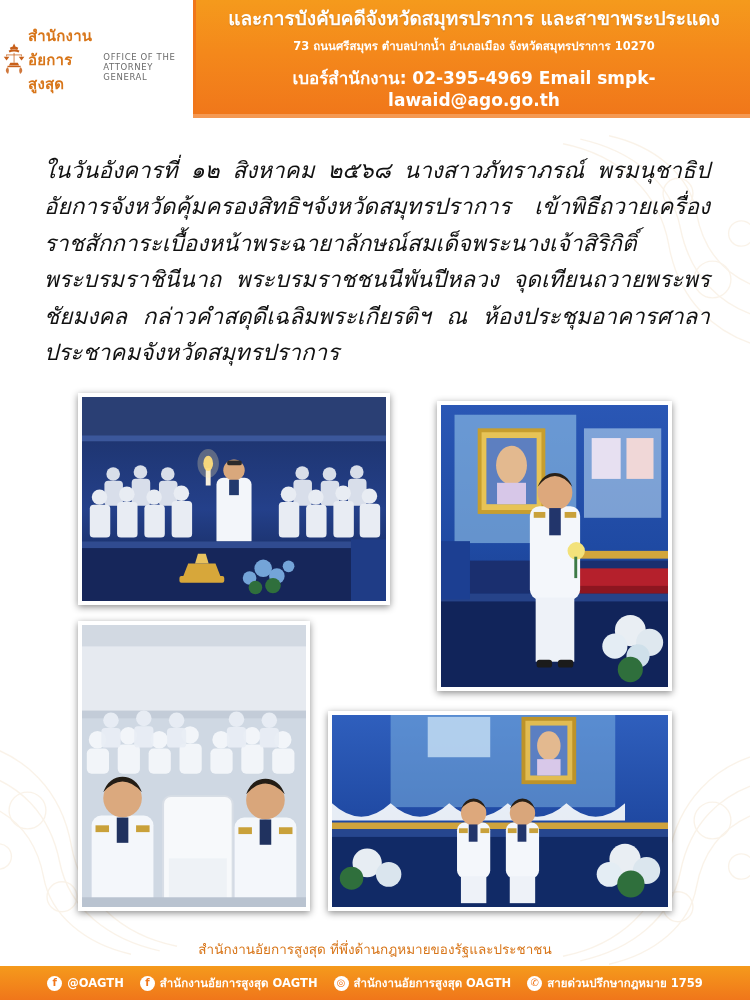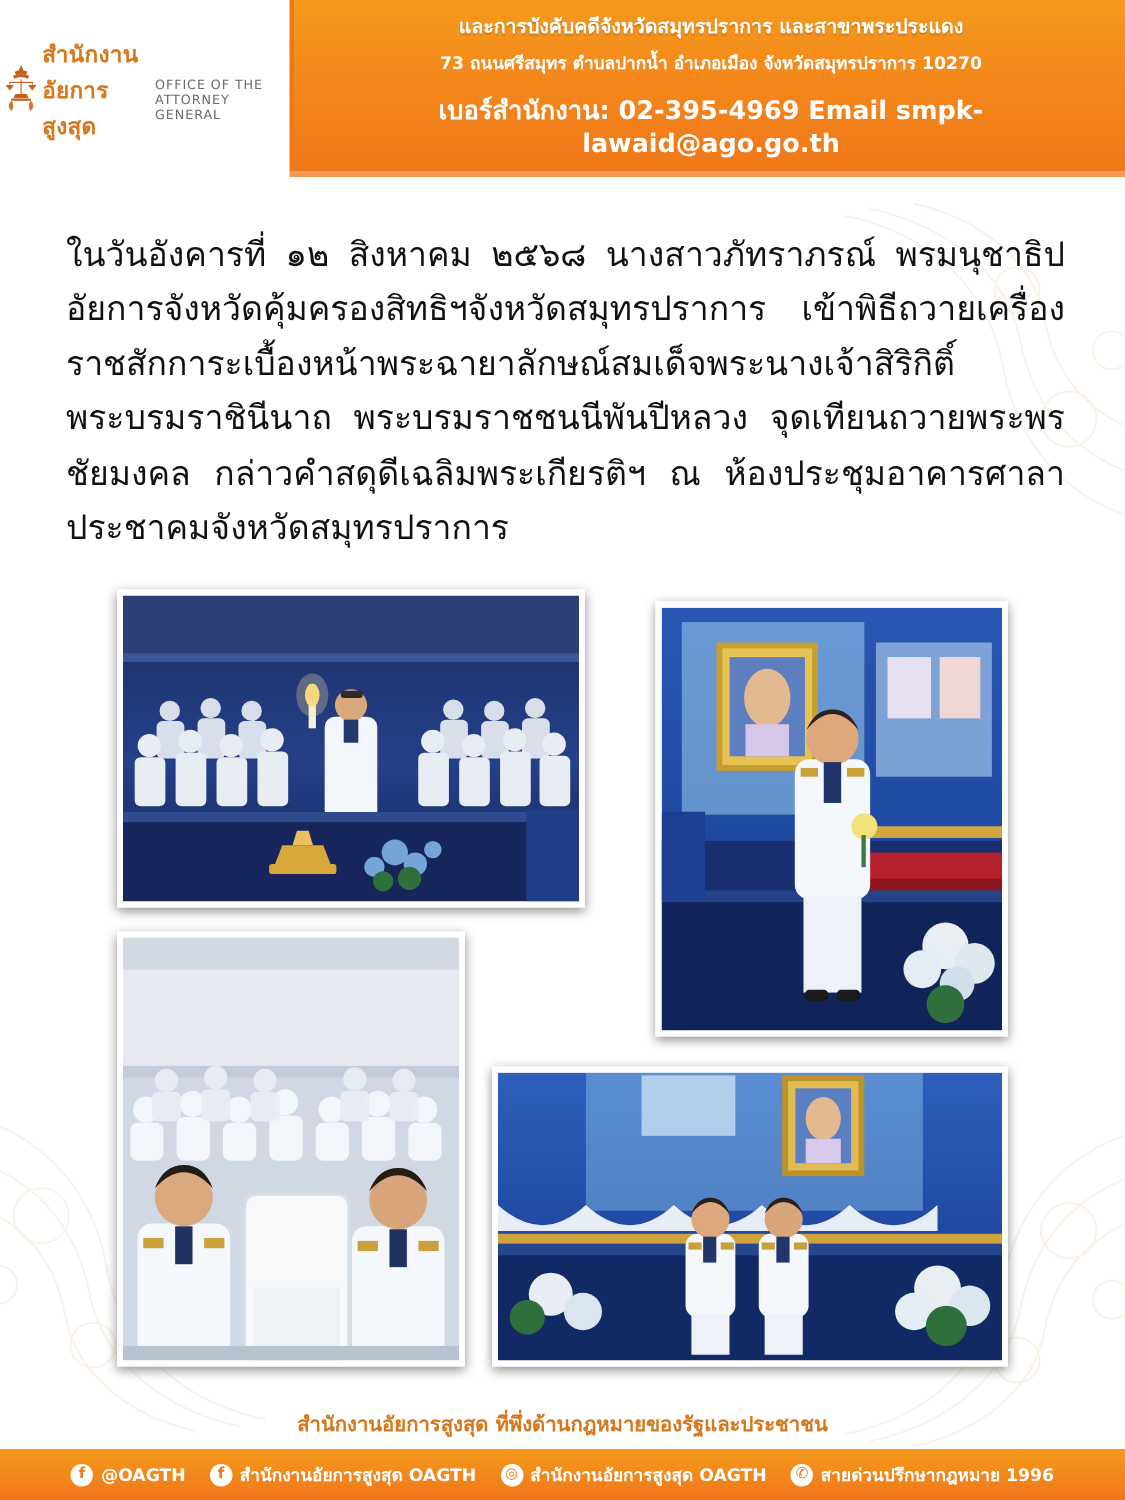--- a/index.html
+++ b/index.html
@@ -74,21 +74,21 @@
     color: #ffffff;
     text-align: center;
   }
   .h-line1 {
     font-size: 19.5px;
     font-weight: bold;
     line-height: 1.25;
     text-shadow: 0 1px 1px rgba(0,0,0,.18);
   }
   .h-line2 {
-    font-size: 13px;
+    font-size: 19px;
     font-weight: bold;
     line-height: 1.25;
     text-shadow: 0 1px 1px rgba(0,0,0,.18);
   }
   .h-line3 {
     font-size: 11.5px;
     font-weight: bold;
     margin-top: 8px;
     line-height: 1.3;
   }
@@ -102,20 +102,21 @@
   
   .body-text {
     position: relative;
     margin: 34px 40px 0 44px;
     color: #111111;
     font-size: 22.5px;
     line-height: 1.62;
     text-align: justify;
     text-justify: inter-word;
     z-index: 2;
+    font-style: italic;
   }
 
   
   .photos {
     position: relative;
     margin-top: 22px;
     height: 520px;
     z-index: 2;
   }
   .photo {
@@ -137,21 +138,21 @@
   .p4 { left: 328px; top: 318px; width: 344px; height: 200px; }
 
   
   .footer-tagline {
     position: absolute;
     left: 0; right: 0;
     bottom: 40px;
     text-align: center;
     color: #d8761a;
     font-size: 13.5px;
-    font-weight: bold;
+    font-weight: normal;
   }
   .footer-bar {
     position: absolute;
     left: 0; right: 0; bottom: 0;
     height: 34px;
     background: linear-gradient(180deg, #f59a1c 0%, #f0761a 100%);
     display: flex;
     align-items: center;
     justify-content: center;
     gap: 16px;
@@ -535,17 +536,17 @@
     <div class="f-item">
       <span class="f-ic">f</span>
       <span>สำนักงานอัยการสูงสุด OAGTH</span>
     </div>
     <div class="f-item">
       <span class="f-ic">◎</span>
       <span>สำนักงานอัยการสูงสุด OAGTH</span>
     </div>
     <div class="f-item">
       <span class="f-ic">✆</span>
-      <span>สายด่วนปรึกษากฎหมาย 1996</span>
+      <span>สายด่วนปรึกษากฎหมาย 1759</span>
     </div>
   </div>
 
 </div>
 
 </body></html>

